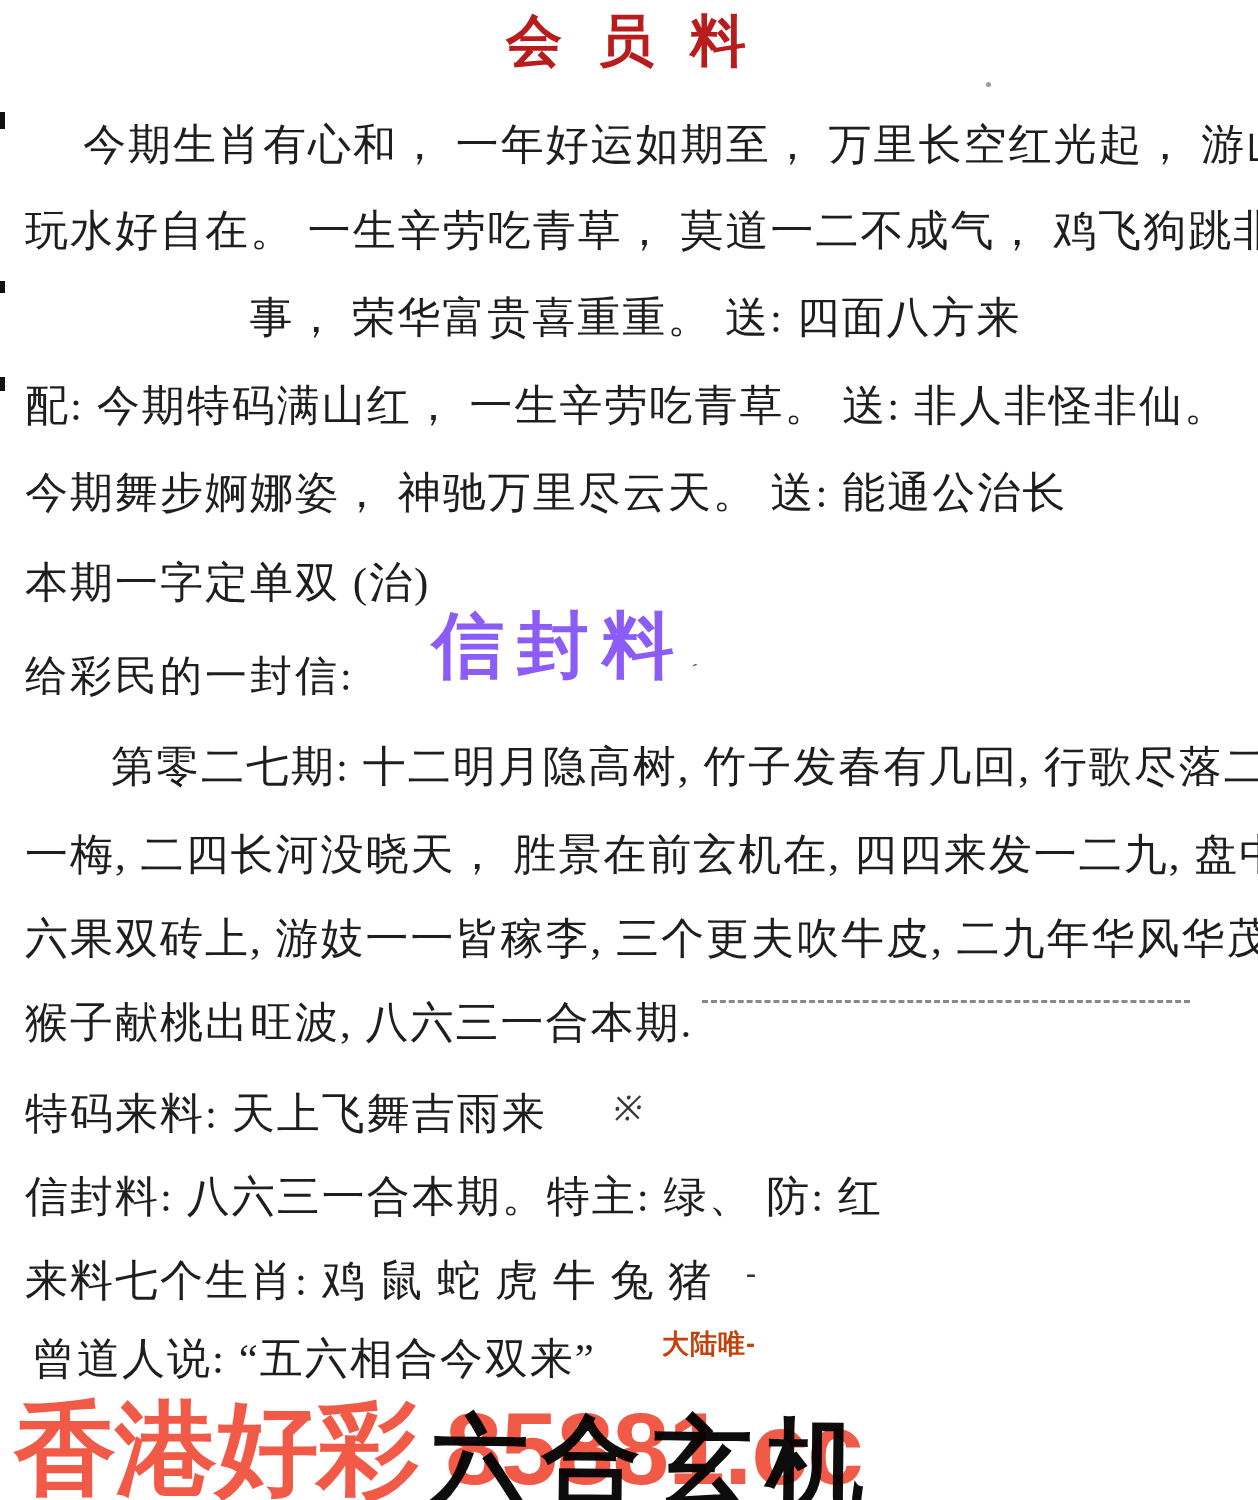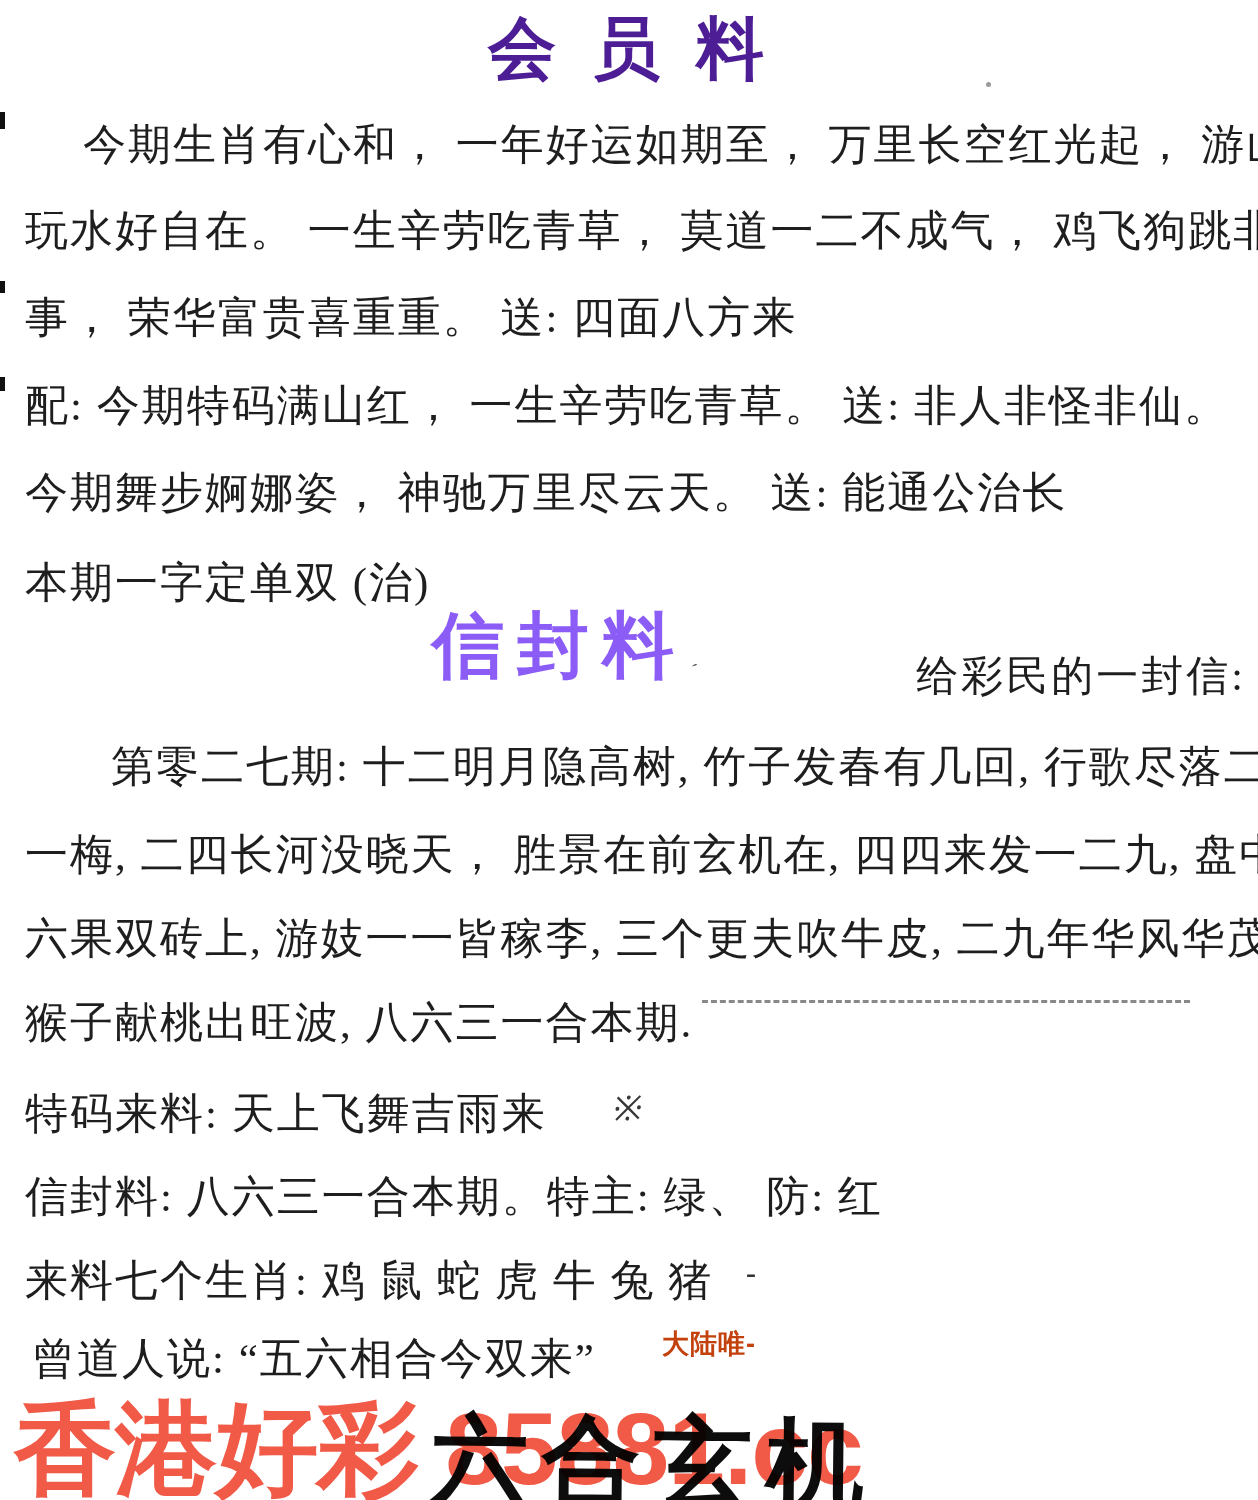--- a/index.html
+++ b/index.html
@@ -8,41 +8,41 @@
     width:1258px;height:1500px;
     background:#ffffff;
     overflow:hidden;
     font-family:"Liberation Serif","DejaVu Serif",serif;
     color:#1c1c1c;
   }
   .abs{position:absolute;white-space:nowrap;}
   
   .main-title{
     top:4px;left:50%;transform:translateX(-50%);
-    font-size:68px;font-weight:700;letter-spacing:36px;
+    font-size:56px;font-weight:700;letter-spacing:36px;
     padding-left:30px; 
-    color:#4c1d95;
+    color:#b91c1c;
   }
   .sub-title{
     top:598px;left:432px;
     font-size:72px;font-weight:700;letter-spacing:13px;
     color:#8b5cf6;
   }
   
   .bodyline{
     left:25px;right:12px;
     font-size:43px;letter-spacing:2px;
     color:#1e1e1e;
     white-space:nowrap;
   }
   .indent1{padding-left:58px;}
   .indent2{padding-left:86px;}
-  .m0{top:116px;} .m1{top:202px;} .m2{top:289px;}
+  .m0{top:116px;} .m1{top:202px;} .m2{top:289px;text-align:center;}
   .m3{top:377px;} .m4{top:464px;} .m5{top:554px;}
-  .letter-label{top:648px;left:25px;font-size:42px;letter-spacing:3px;text-align:right;}
+  .letter-label{top:648px;left:25px;font-size:42px;letter-spacing:3px;}
   .e0{top:738px;} .e1{top:826px;} .e2{top:910px;} .e3{top:994px;}
   .t0{top:1085px;font-family:Liberation Serif, serif;} .t1{top:1168px;} .t2{top:1252px;} .t3{top:1330px;margin-left:7px;}
   
   .dashed-smudge{
     top:1000px;left:702px;width:488px;height:0;
     border-top:3px dashed #4a4a4a;
     opacity:.65;
   }
   .asterisk-mark{
     top:1084px;left:614px;

